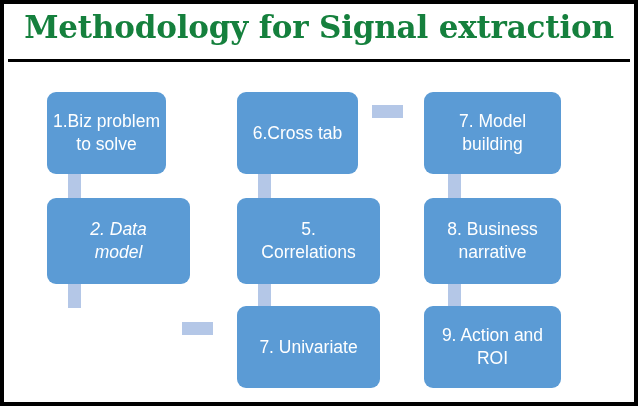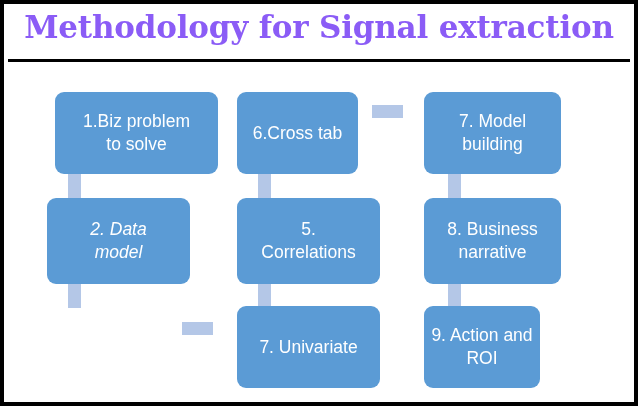--- a/index.html
+++ b/index.html
@@ -27,21 +27,21 @@
     position: absolute;
     left: 0;
     top: 4px;
     width: 630px;
     text-align: center;
     font-family: "DejaVu Serif", "Liberation Serif", serif;
     font-weight: bold;
     font-size: 31px;
     line-height: 38px;
     letter-spacing: -0.2px;
-    color: #8b5cf6;
+    color: #15803d;
     white-space: nowrap;
   }
   #title-rule {
     position: absolute;
     left: 4px;
     top: 55px;
     width: 622px;
     height: 3px;
     background: #000000;
   }
@@ -80,30 +80,30 @@
 
   <div class="conn" style="left:64px; top:168px; width:13px; height:26px;"></div>
   <div class="conn" style="left:64px; top:278px; width:13px; height:26px;"></div>
   <div class="conn" style="left:178px; top:318px; width:31px; height:13px;"></div>
   <div class="conn" style="left:254px; top:278px; width:13px; height:26px;"></div>
   <div class="conn" style="left:254px; top:168px; width:13px; height:26px;"></div>
   <div class="conn" style="left:368px; top:101px; width:31px; height:13px;"></div>
   <div class="conn" style="left:444px; top:168px; width:13px; height:26px;"></div>
   <div class="conn" style="left:444px; top:278px; width:13px; height:26px;"></div>
 
-  <div class="node" style="left:43px; top:88px; width:163px; height:82px;margin-left:8px;">1.Biz problem
+  <div class="node" style="left:43px; top:88px; width:119px; height:82px;">1.Biz problem
 to solve</div>
   <div class="node" style="left:43px; top:194px; width:143px; height:86px;font-style:italic;">2. Data
 model</div>
 
   <div class="node" style="left:233px; top:88px; width:121px; height:82px;">6.Cross tab</div>
   <div class="node" style="left:233px; top:194px; width:143px; height:86px;">5.
 Correlations</div>
   <div class="node" style="left:233px; top:302px; width:143px; height:82px;">7. Univariate</div>
 
   <div class="node" style="left:420px; top:88px; width:137px; height:82px;">7. Model
 building</div>
   <div class="node" style="left:420px; top:194px; width:137px; height:86px;">8. Business
 narrative</div>
-  <div class="node" style="left:420px; top:302px; width:116px; height:82px;">9. Action and
+  <div class="node" style="left:420px; top:302px; width:137px; height:82px;">9. Action and
 ROI</div>
 
 </div>
 
 </body></html>

